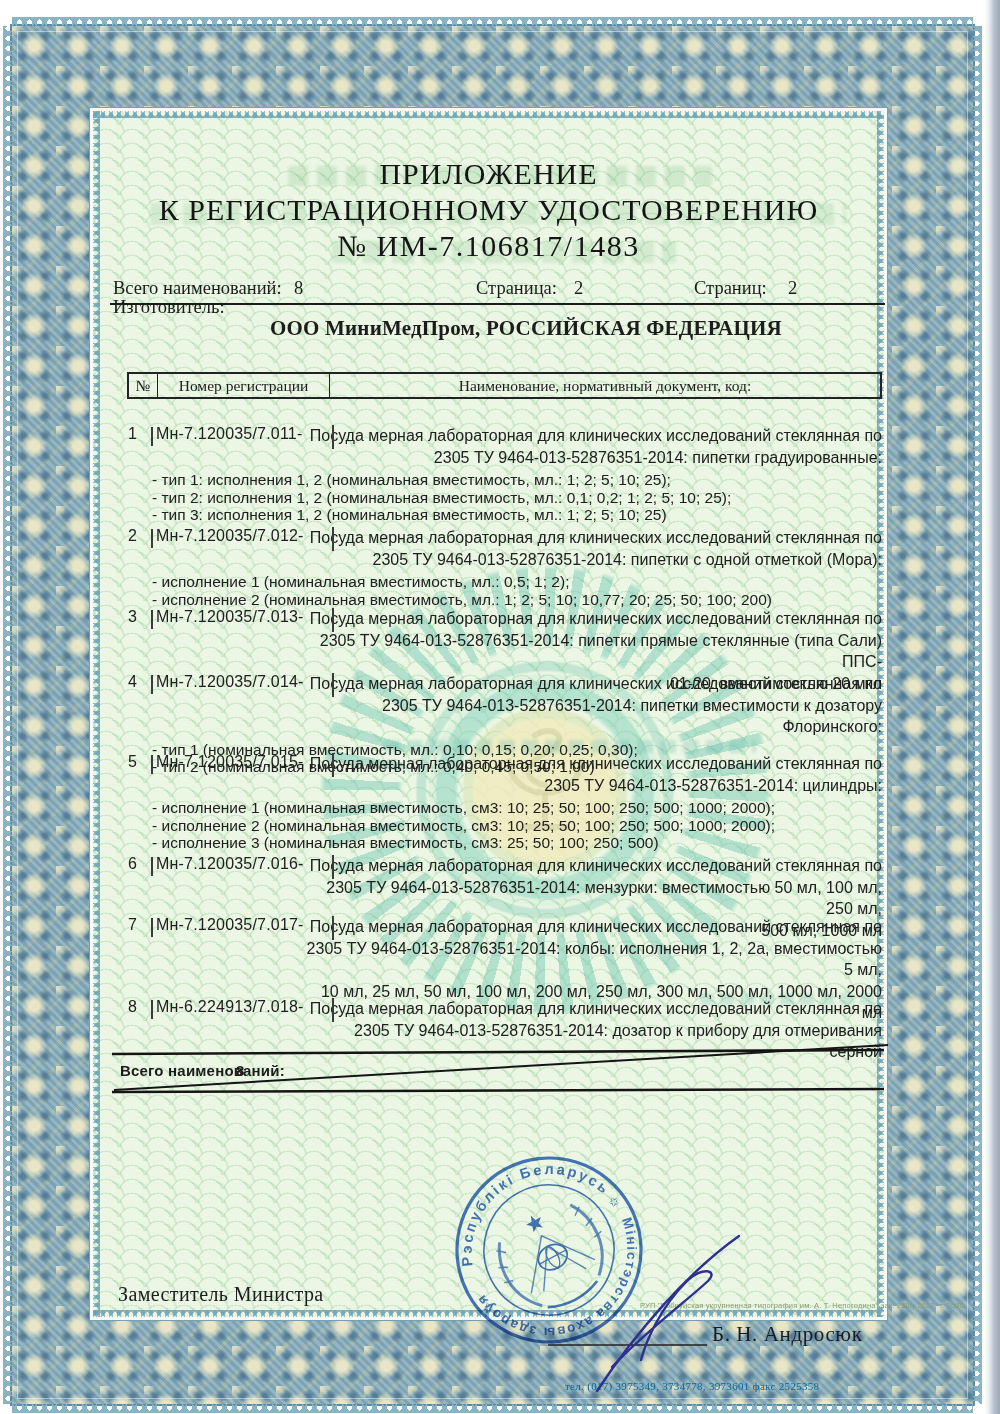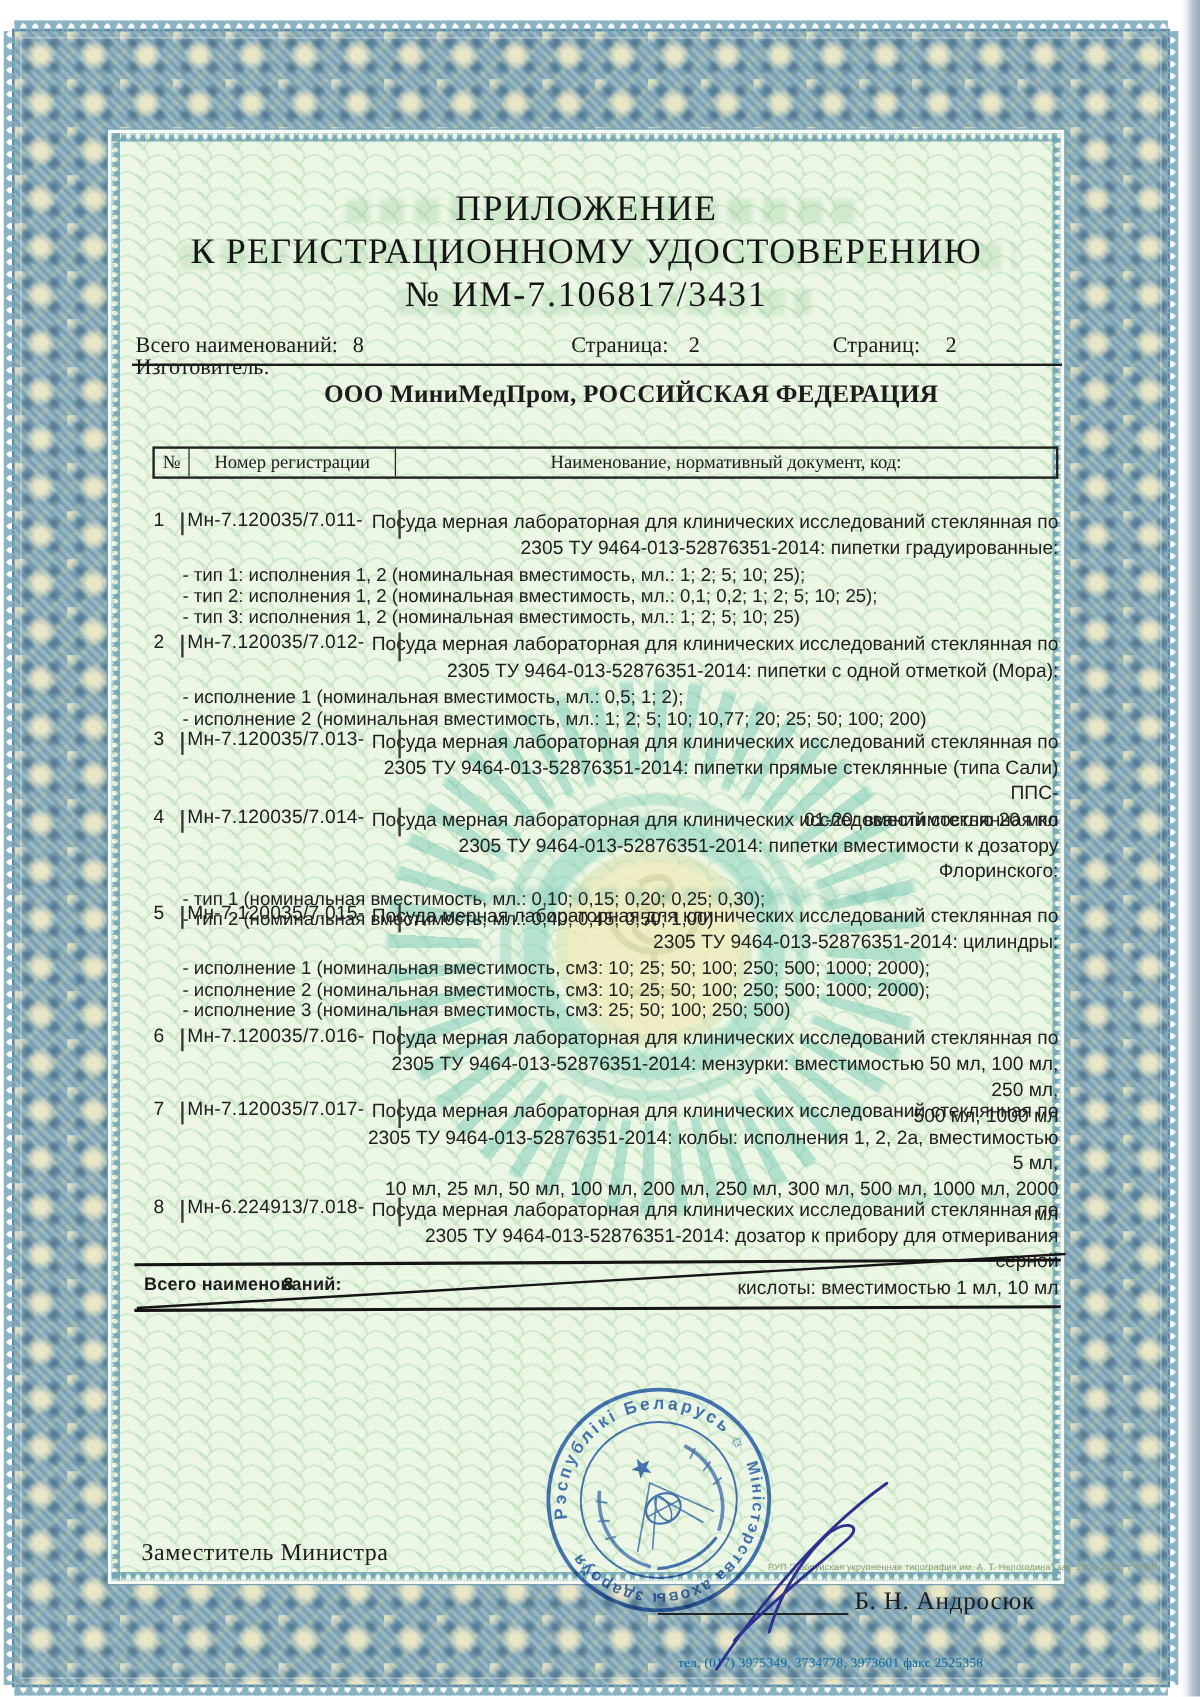--- a/index.html
+++ b/index.html
@@ -146,21 +146,21 @@
   <div class="ghost g1"></div>
   <div class="ghost g2"></div>
   <div class="ghost g3"></div>
   <div class="ghost g4"></div>
   <div class="ghost g5"></div>
 
   <div class="content">
 
     <div class="abs title t1">ПРИЛОЖЕНИЕ</div>
     <div class="abs title t2">К РЕГИСТРАЦИОННОМУ УДОСТОВЕРЕНИЮ</div>
-    <div class="abs title t3">№ ИМ-7.106817/3431</div>
+    <div class="abs title t3">№ ИМ-7.106817/1483</div>
 
     <div class="abs meta" style="left:113px;top:278px">Всего наименований:</div>
     <div class="abs meta" style="left:294px;top:278px">8</div>
     <div class="abs meta" style="left:476px;top:278px">Страница:</div>
     <div class="abs meta" style="left:574px;top:278px">2</div>
     <div class="abs meta" style="left:694px;top:278px">Страниц:</div>
     <div class="abs meta" style="left:788px;top:278px">2</div>
 
     <div class="rule" style="left:110px;top:303px;width:775px"></div>
 
@@ -273,21 +273,20 @@
     </div>
 
     <div class="row" style="top:998px">
       <div class="rno">8</div>
       <div class="tick tk1"></div>
       <div class="rreg">Мн-6.224913/7.018-</div>
       <div class="tick tk2"></div>
       <div class="rdesc">
         <div>Посуда мерная лабораторная для клинических исследований стеклянная по</div>
         <div>2305 ТУ 9464-013-52876351-2014: дозатор к прибору для отмеривания серной</div>
-        <div>кислоты: вместимостью 1 мл, 10 мл</div>
       </div>
     </div>
 
     <div class="abs strike-label" style="left:120px;top:1062px">Всего наименований:</div>
     <div class="abs strike-label" style="left:236px;top:1062px">8</div>
 
     <div class="abs deputy" style="left:118px;top:1283px">Заместитель Министра</div>
     <div class="abs printer" style="left:640px;top:1301px">РУП "Бобруйская укрупненная типография им. А. Т. Непогодина" зак. 250ц-2022, т. 3000</div>
     <div class="abs sig-name" style="left:712px;top:1322px">Б. Н. Андросюк</div>
     <div class="abs phone" style="left:565px;top:1380px">тел. (017)  3975349, 3734778, 3973601 факс 2525358</div>

